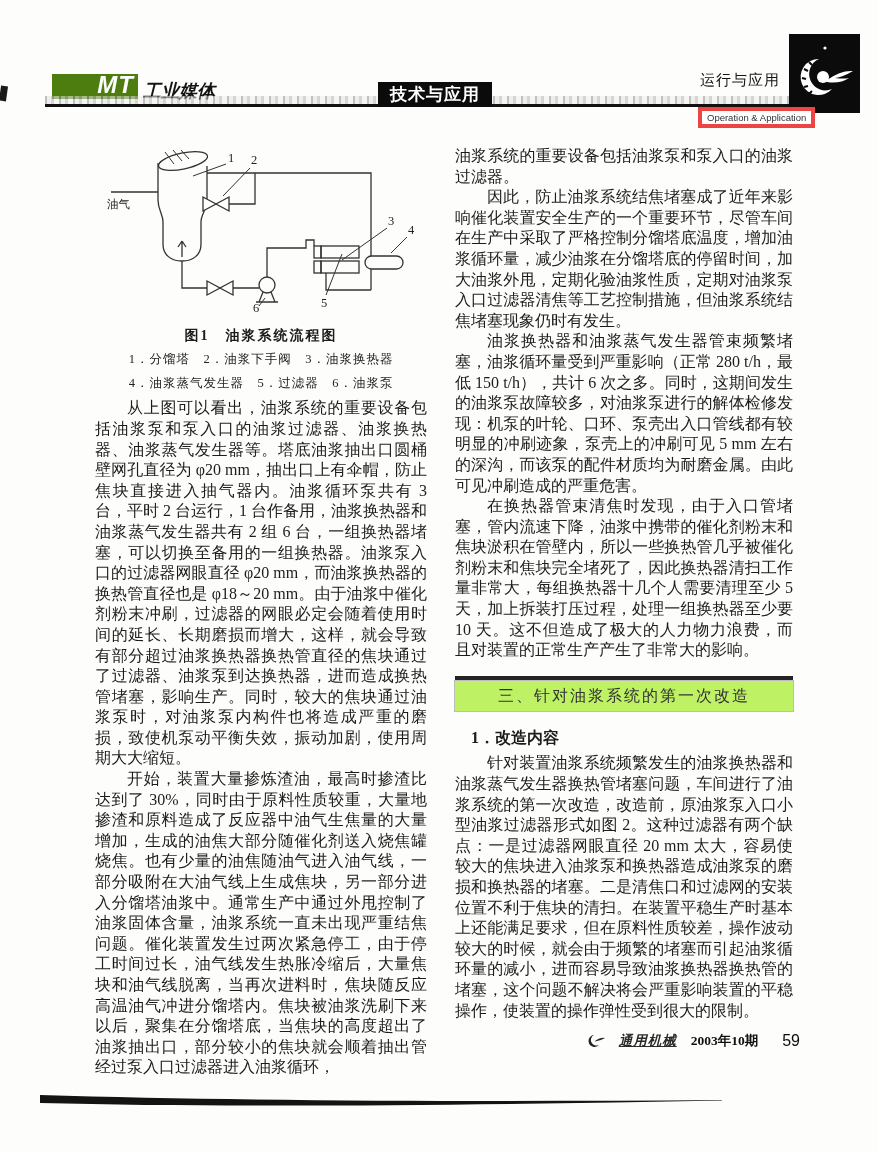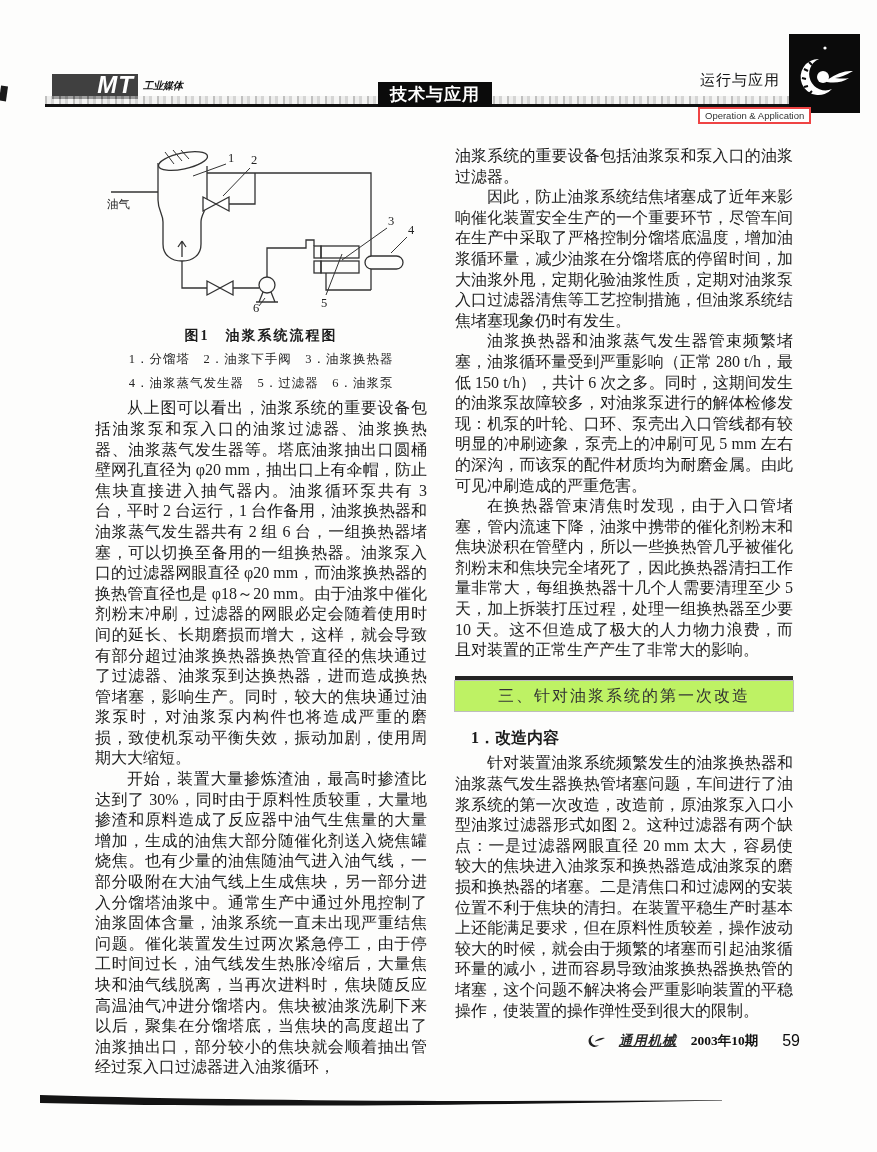--- a/index.html
+++ b/index.html
@@ -1,32 +1,32 @@
 <!DOCTYPE html>
 <html><head>
 <meta charset="utf-8">
 <style>
   html,body{margin:0;padding:0;}
   body{background:#e9e9e9;font-family:"Liberation Serif","DejaVu Serif",serif;}
   #page{position:relative;width:877px;height:1152px;background:#fdfdfc;overflow:hidden;color:#1c1c1c;}
 
   
-  .mt-box{position:absolute;left:52px;top:74px;width:86px;height:25px;background:#404040;}
+  .mt-box{position:absolute;left:52px;top:74px;width:86px;height:25px;background:#4d7c0f;}
   .mt-text{position:absolute;right:4px;top:-3px;color:#fff;font-family:"Liberation Sans",sans-serif;
            font-style:italic;font-weight:bold;font-size:24px;letter-spacing:1px;}
   .mt-tagline{position:absolute;left:143px;top:79px;font-family:"Liberation Sans",sans-serif;
-              font-style:italic;font-weight:bold;font-size:10px;color:#141414;text-align:right;}
+              font-style:italic;font-weight:bold;font-size:18px;color:#141414;text-align:right;}
   .speckle{position:absolute;left:45px;top:96px;width:745px;height:8px;opacity:.55;filter:blur(.4px);
            background:repeating-linear-gradient(90deg,#8f8f8f 0 2px,#e2e2e2 2px 6px,#b5b5b5 6px 9px,#efefef 9px 14px);}
   .header-rule{position:absolute;left:45px;top:104px;width:747px;height:3px;background:#111;}
   .banner{position:absolute;left:378px;top:82px;width:114px;height:25px;background:#0b0b0b;color:#fff;
           font-family:"Liberation Sans",sans-serif;font-weight:bold;font-size:17px;line-height:25px;text-align:center;letter-spacing:1px;}
   .col-label{position:absolute;left:700px;top:71px;font-size:15px;color:#141414;letter-spacing:1px;}
   .logo-box{position:absolute;left:789px;top:34px;width:71px;height:79px;background:#0b0b0b;}
-  .col-label-en{position:absolute;left:698px;top:107px;border:2px solid #ef4444;background:#fff;
+  .col-label-en{position:absolute;left:698px;top:107px;border:4px solid #ef4444;background:#fff;
                 font-family:"Liberation Sans",sans-serif;font-size:9.5px;color:#333;padding:1px 5px;}
   .edge-mark{position:absolute;left:0;top:86px;width:7px;height:15px;background:#1a1a1a;transform:rotate(8deg);}
 
   
   .col{position:absolute;font-size:16px;line-height:20.6px;}
   #left-col{left:95px;top:140px;width:332px;}
   #right-col{left:455px;top:140px;width:338px;}
   .para{margin:0;text-indent:2em;text-align:justify;word-break:break-all;}
   .para.noindent{text-indent:0;}
 

